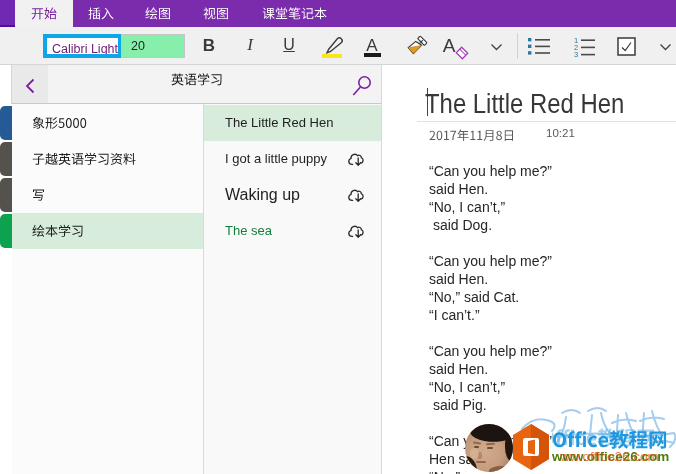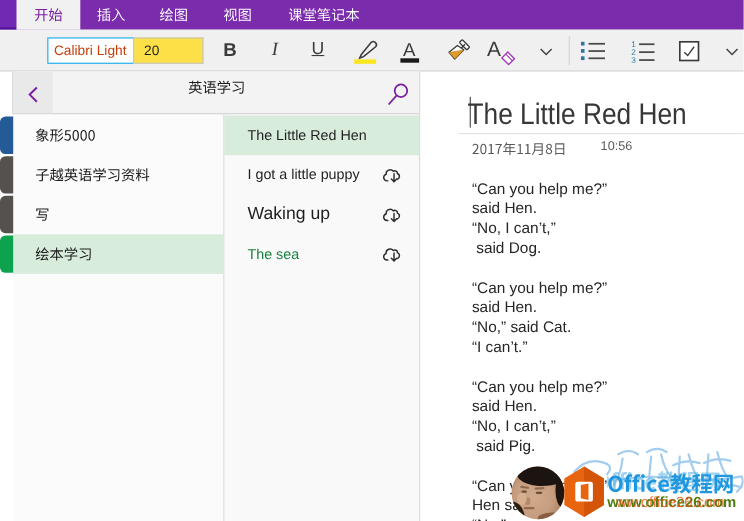--- a/index.html
+++ b/index.html
@@ -12,22 +12,22 @@
 <svg style="position:absolute;left:145.4px;top:5px;" width="28" height="22" viewBox="0 0 28 22">
     <path d="M0.5 12.6L0.7 13.6C1.8 13.1 3.3 12.6 4.7 12.0L4.5 11.2C3.0 11.8 1.5 12.3 0.5 12.6ZM6.2 6.7L6.2 7.6L10.7 7.6L10.7 6.7ZM0.7 7.8C0.9 7.7 1.2 7.6 2.6 7.5C2.1 8.3 1.6 8.9 1.4 9.1C1.1 9.6 0.8 10.0 0.5 10.0C0.6 10.3 0.8 10.7 0.8 10.9C1.1 10.8 1.5 10.6 4.5 9.8C4.5 9.6 4.4 9.3 4.5 9.0L2.2 9.5C3.1 8.4 4.0 7.0 4.7 5.6L3.8 5.1C3.6 5.6 3.3 6.1 3.1 6.6L1.7 6.7C2.4 5.6 3.1 4.1 3.6 2.7L2.7 2.3C2.2 3.9 1.4 5.6 1.1 6.1C0.8 6.5 0.6 6.8 0.4 6.9C0.5 7.1 0.7 7.6 0.7 7.8ZM5.1 14.1C5.4 13.9 6.0 13.8 10.8 13.3C11.0 13.7 11.2 14.1 11.3 14.4L12.1 13.9C11.8 13.1 10.9 11.8 10.1 10.8L9.3 11.1C9.7 11.6 10.0 12.1 10.3 12.5L6.6 12.9C7.1 12.0 7.9 10.7 8.4 9.9L11.9 9.9L11.9 9.0L5.1 9.0L5.1 9.9L7.3 9.9C6.8 10.7 5.8 12.4 5.6 12.7C5.3 13.0 5.0 13.1 4.8 13.1C4.9 13.3 5.0 13.8 5.1 14.1ZM8.3 2.3C7.5 4.1 6.1 5.7 4.6 6.7C4.7 6.9 5.0 7.4 5.1 7.6C6.4 6.7 7.6 5.4 8.4 4.0C9.4 5.2 10.7 6.6 11.9 7.4C12.0 7.2 12.2 6.7 12.4 6.5C11.2 5.7 9.7 4.4 8.9 3.1L9.2 2.6ZM17.9 9.7C18.9 9.9 20.2 10.3 21.0 10.7L21.4 10.1C20.6 9.7 19.3 9.3 18.3 9.1ZM16.6 11.3C18.4 11.5 20.6 12.1 21.9 12.5L22.3 11.8C21.0 11.4 18.8 10.9 17.0 10.7ZM14.1 3.0L14.1 14.3L15.0 14.3L15.0 13.8L23.9 13.8L23.9 14.3L24.9 14.3L24.9 3.0ZM15.0 12.9L15.0 3.8L23.9 3.8L23.9 12.9ZM18.4 4.1C17.7 5.2 16.6 6.2 15.5 6.8C15.7 7.0 16.0 7.3 16.2 7.4C16.6 7.2 17.0 6.9 17.4 6.5C17.8 6.9 18.3 7.3 18.8 7.7C17.7 8.2 16.4 8.6 15.3 8.8C15.4 9.0 15.6 9.4 15.7 9.6C17.0 9.3 18.4 8.8 19.6 8.2C20.7 8.7 21.9 9.2 23.2 9.5C23.3 9.2 23.5 8.9 23.7 8.7C22.6 8.5 21.4 8.2 20.4 7.7C21.4 7.0 22.2 6.3 22.7 5.4L22.2 5.1L22.0 5.1L18.7 5.1C18.9 4.9 19.0 4.6 19.2 4.4ZM17.9 6.0L18.0 5.9L21.4 5.9C20.9 6.4 20.3 6.9 19.6 7.3C18.9 6.9 18.3 6.4 17.9 6.0Z" fill="#fff"></path>
   </svg>
 <svg style="position:absolute;left:203.0px;top:5px;" width="28" height="22" viewBox="0 0 28 22">
     <path d="M5.8 3.0L5.8 9.9L6.8 9.9L6.8 3.9L10.8 3.9L10.8 9.9L11.8 9.9L11.8 3.0ZM2.0 2.8C2.5 3.4 3.0 4.1 3.2 4.6L4.0 4.0C3.8 3.6 3.2 2.9 2.7 2.4ZM8.3 4.9L8.3 7.4C8.3 9.4 7.9 11.9 4.6 13.6C4.8 13.8 5.1 14.1 5.2 14.4C7.2 13.3 8.2 11.9 8.7 10.5L8.7 13.0C8.7 13.9 9.1 14.1 10.0 14.1L11.1 14.1C12.3 14.1 12.4 13.6 12.5 11.6C12.3 11.5 12.0 11.4 11.7 11.2C11.7 13.1 11.6 13.4 11.2 13.4L10.1 13.4C9.7 13.4 9.6 13.3 9.6 12.9L9.6 9.7L9.0 9.7C9.2 8.9 9.2 8.1 9.2 7.4L9.2 4.9ZM0.8 4.6L0.8 5.5L4.0 5.5C3.2 7.2 1.8 8.8 0.5 9.7C0.7 9.9 0.9 10.4 1.0 10.6C1.5 10.3 2.0 9.8 2.5 9.3L2.5 14.3L3.4 14.3L3.4 8.7C3.8 9.3 4.4 10.1 4.7 10.5L5.3 9.7C5.0 9.4 4.1 8.3 3.6 7.8C4.3 6.9 4.8 5.9 5.2 4.9L4.6 4.6L4.5 4.6ZM17.9 9.7C18.9 9.9 20.2 10.3 21.0 10.7L21.4 10.1C20.6 9.7 19.3 9.3 18.3 9.1ZM16.6 11.3C18.4 11.5 20.6 12.1 21.9 12.5L22.3 11.8C21.0 11.4 18.8 10.9 17.0 10.7ZM14.1 3.0L14.1 14.3L15.0 14.3L15.0 13.8L23.9 13.8L23.9 14.3L24.9 14.3L24.9 3.0ZM15.0 12.9L15.0 3.8L23.9 3.8L23.9 12.9ZM18.4 4.1C17.7 5.2 16.6 6.2 15.5 6.8C15.7 7.0 16.0 7.3 16.2 7.4C16.6 7.2 17.0 6.9 17.4 6.5C17.8 6.9 18.3 7.3 18.8 7.7C17.7 8.2 16.4 8.6 15.3 8.8C15.4 9.0 15.6 9.4 15.7 9.6C17.0 9.3 18.4 8.8 19.6 8.2C20.7 8.7 21.9 9.2 23.2 9.5C23.3 9.2 23.5 8.9 23.7 8.7C22.6 8.5 21.4 8.2 20.4 7.7C21.4 7.0 22.2 6.3 22.7 5.4L22.2 5.1L22.0 5.1L18.7 5.1C18.9 4.9 19.0 4.6 19.2 4.4ZM17.9 6.0L18.0 5.9L21.4 5.9C20.9 6.4 20.3 6.9 19.6 7.3C18.9 6.9 18.3 6.4 17.9 6.0Z" fill="#fff"></path>
   </svg>
 <svg style="position:absolute;left:261.5px;top:5px;" width="67" height="22" viewBox="0 0 67 22">
     <path d="M1.3 3.2C1.9 3.8 2.7 4.7 3.1 5.2L3.8 4.5C3.4 4.0 2.6 3.2 1.9 2.6ZM0.6 6.4L0.6 7.3L2.4 7.3L2.4 11.8C2.4 12.4 1.9 12.9 1.7 13.2C1.9 13.3 2.2 13.6 2.3 13.8C2.5 13.6 2.8 13.3 4.9 11.5C4.8 11.3 4.7 10.9 4.5 10.7L3.3 11.7L3.3 6.4ZM5.1 2.9L5.1 8.0L7.9 8.0L7.9 9.1L4.4 9.1L4.4 10.0L7.4 10.0C6.6 11.3 5.2 12.5 4.0 13.1C4.2 13.3 4.4 13.6 4.6 13.8C5.8 13.1 7.1 11.9 7.9 10.5L7.9 14.3L8.9 14.3L8.9 10.5C9.7 11.8 10.9 13.0 12.0 13.7C12.1 13.5 12.4 13.1 12.6 12.9C11.6 12.3 10.3 11.2 9.5 10.0L12.4 10.0L12.4 9.1L8.9 9.1L8.9 8.0L11.6 8.0L11.6 2.9ZM6.0 5.9L8.0 5.9L8.0 7.2L6.0 7.2ZM8.9 5.9L10.7 5.9L10.7 7.2L8.9 7.2ZM6.0 3.7L8.0 3.7L8.0 5.1L6.0 5.1ZM8.9 3.7L10.7 3.7L10.7 5.1L8.9 5.1ZM16.8 7.2L22.2 7.2L22.2 8.6L16.8 8.6ZM15.9 6.4L15.9 9.4L19.0 9.4L19.0 10.7L15.0 10.7L15.0 11.5L19.0 11.5L19.0 13.1L13.9 13.1L13.9 14.0L25.2 14.0L25.2 13.1L20.0 13.1L20.0 11.5L24.2 11.5L24.2 10.7L20.0 10.7L20.0 9.4L23.1 9.4L23.1 6.4ZM23.0 2.5C22.7 3.0 22.2 3.8 21.8 4.3L22.4 4.5L20.0 4.5L20.0 2.4L19.0 2.4L19.0 4.5L16.7 4.5L17.2 4.3C17.0 3.8 16.5 3.1 16.0 2.5L15.1 2.9C15.5 3.4 16.0 4.0 16.2 4.5L13.9 4.5L13.9 7.3L14.8 7.3L14.8 5.3L24.2 5.3L24.2 7.3L25.1 7.3L25.1 4.5L22.7 4.5C23.1 4.0 23.6 3.4 24.0 2.8ZM26.8 11.2L26.8 12.1L31.5 11.7L31.5 12.7C31.5 13.9 31.9 14.2 33.4 14.2C33.7 14.2 36.0 14.2 36.4 14.2C37.6 14.2 37.9 13.8 38.1 12.3C37.8 12.2 37.4 12.1 37.2 11.9C37.1 13.1 37.0 13.4 36.3 13.4C35.8 13.4 33.9 13.4 33.5 13.4C32.7 13.4 32.5 13.2 32.5 12.7L32.5 11.6L38.3 11.1L38.2 10.3L32.5 10.7L32.5 9.4L37.1 9.0L37.0 8.2L32.5 8.6L32.5 7.4C34.2 7.2 35.8 6.9 37.0 6.6L36.5 5.9C34.4 6.4 30.8 6.8 27.7 7.0C27.7 7.2 27.9 7.5 27.9 7.8C29.1 7.7 30.3 7.6 31.5 7.5L31.5 8.6L27.4 9.0L27.5 9.8L31.5 9.5L31.5 10.8ZM28.4 2.3C28.0 3.6 27.3 4.9 26.5 5.8C26.7 5.9 27.1 6.2 27.3 6.3C27.7 5.8 28.1 5.2 28.5 4.4L29.2 4.4C29.5 5.1 29.9 5.8 30.0 6.3L30.9 5.9C30.7 5.5 30.5 5.0 30.2 4.4L32.2 4.4L32.2 3.6L28.9 3.6C29.1 3.3 29.2 2.9 29.3 2.5ZM33.5 2.3C33.1 3.6 32.4 4.8 31.6 5.6C31.8 5.7 32.2 6.0 32.4 6.2C32.9 5.7 33.3 5.1 33.7 4.4L34.6 4.4C34.9 4.9 35.2 5.5 35.3 5.9L36.2 5.6C36.0 5.3 35.8 4.9 35.6 4.4L38.2 4.4L38.2 3.6L34.1 3.6C34.2 3.3 34.3 2.9 34.5 2.5ZM40.6 3.3C41.3 3.9 42.2 4.8 42.6 5.4L43.4 4.7C42.9 4.2 42.0 3.3 41.3 2.7ZM41.6 14.1L41.6 14.1C41.8 13.8 42.1 13.6 44.3 12.0C44.2 11.8 44.1 11.4 44.0 11.2L42.6 12.1L42.6 6.5L39.6 6.5L39.6 7.4L41.7 7.4L41.7 12.1C41.7 12.7 41.3 13.2 41.0 13.4C41.2 13.5 41.5 13.9 41.6 14.1ZM44.4 3.3L44.4 4.3L49.6 4.3L49.6 7.6L44.7 7.6L44.7 12.6C44.7 13.8 45.2 14.1 46.6 14.1C46.9 14.1 49.3 14.1 49.6 14.1C51.0 14.1 51.4 13.6 51.5 11.4C51.2 11.4 50.8 11.2 50.6 11.0C50.5 12.9 50.4 13.2 49.6 13.2C49.0 13.2 47.1 13.2 46.7 13.2C45.9 13.2 45.7 13.1 45.7 12.6L45.7 8.5L49.6 8.5L49.6 9.2L50.6 9.2L50.6 3.3ZM58.0 2.4L58.0 5.1L52.8 5.1L52.8 6.1L56.8 6.1C55.8 8.3 54.2 10.4 52.5 11.5C52.7 11.7 53.0 12.0 53.2 12.3C55.1 11.0 56.8 8.7 57.8 6.1L58.0 6.1L58.0 10.9L54.9 10.9L54.9 11.9L58.0 11.9L58.0 14.3L59.0 14.3L59.0 11.9L62.0 11.9L62.0 10.9L59.0 10.9L59.0 6.1L59.2 6.1C60.2 8.7 61.9 11.0 63.8 12.2C64.0 12.0 64.3 11.6 64.5 11.4C62.7 10.4 61.1 8.3 60.2 6.1L64.2 6.1L64.2 5.1L59.0 5.1L59.0 2.4Z" fill="#fff"></path>
   </svg>
 <div class="a" style="left:0;top:27px;width:676px;height:38px;background:#f1f0f1;border-bottom:1px solid #d5d5d5"></div>
-<div class="a" style="left:43px;top:34px;width:79px;height:24px;background:#fff;border:1px solid #0ea5e9;font-size:12.5px;color:#c2410c;line-height:22px;padding-left:5px;white-space:nowrap;overflow:hidden">Calibri Light</div>
-<div class="a" style="left:121px;top:34px;width:64px;height:24px;background:#fde047;border:1px solid #c5c5c5;font-size:12.5px;color:#1f1f1f;line-height:22px;padding-left:9px">20</div>
+<div class="a" style="left:43px;top:34px;width:79px;height:24px;background:#fff;border:4px solid #0ea5e9;font-size:12.5px;color:#701a75;line-height:22px;padding-left:5px;white-space:nowrap;overflow:hidden">Calibri Light</div>
+<div class="a" style="left:121px;top:34px;width:64px;height:24px;background:#86efac;border:1px solid #c5c5c5;font-size:12.5px;color:#1f1f1f;line-height:22px;padding-left:9px">20</div>
 <div class="a" style="left:201px;top:36px;width:16px;text-align:center;font-size:17px;font-weight:bold;color:#3a3a3a">B</div>
 <div class="a" style="left:242px;top:35px;width:16px;text-align:center;font-size:17px;font-style:italic;font-family:'Liberation Serif',serif;color:#3a3a3a">I</div>
 <div class="a" style="left:281px;top:36px;width:16px;text-align:center;font-size:16px;text-decoration:underline;color:#3a3a3a">U</div>
 <svg class="a" style="left:320px;top:34px" width="26" height="26" viewBox="0 0 26 26">
     <path d="M8.5 15.5 L17.5 4.5 Q19.5 2.8 21.3 4.7 Q23.2 6.5 21.5 8.5 L10.5 17.5 L7 18.8 Z" fill="none" stroke="#3a3a3a" stroke-width="1.4"></path>
     <rect x="2" y="20" width="20" height="4" fill="#f8e71c"></rect>
   </svg>
 <div class="a" style="left:363px;top:36px;width:18px;text-align:center;font-size:17px;color:#3a3a3a">A</div>
 <div class="a" style="left:364px;top:53px;width:17px;height:4px;background:#1a1a1a"></div>
 <svg class="a" style="left:405px;top:34px" width="24" height="24" viewBox="0 0 24 24">
@@ -119,21 +119,21 @@
 <svg class="a" style="left:347px;top:223px" width="18" height="17" viewBox="0 0 18 17">
     <path d="M5.6 13.4 L5 13.4 Q2.1 13.3 1.8 10.6 Q1.7 8.2 4 7.5 Q3.7 4.6 6.3 3.6 Q8.9 2.6 10.6 4.7 Q11.7 3.8 13.1 4.5 Q14.5 5.2 14.3 6.7 Q16.3 7.5 16.1 9.6 Q15.9 11.6 14 12.1" fill="none" stroke="#2b2b2b" stroke-width="1.3" stroke-linecap="round"></path>
     <path d="M11.2 7 L11.2 14.1 M8.8 11.8 L11.2 14.3 L13.6 11.8" fill="none" stroke="#2b2b2b" stroke-width="1.3" stroke-linecap="round" stroke-linejoin="round"></path>
   </svg>
 <div class="a" style="left:427px;top:88px;width:1px;height:28px;background:#444"></div>
 <div class="a" style="left:425px;top:91px;font-size:27px;color:#373737;line-height:27px;white-space:nowrap;transform-origin:0 0;transform:scaleX(0.885)">The Little Red Hen</div>
 <div class="a" style="left:417px;top:121px;width:259px;height:1px;background:#e2e2e2"></div>
 <svg style="position:absolute;left:429px;top:128px;" width="89" height="17" viewBox="0 0 89 17">
     <path d="M0.6 12.0L6.3 12.0L6.3 11.0L3.8 11.0C3.3 11.0 2.8 11.1 2.3 11.1C4.4 9.1 5.9 7.2 5.9 5.4C5.9 3.7 4.8 2.7 3.2 2.7C2.0 2.7 1.2 3.2 0.5 4.0L1.2 4.7C1.7 4.0 2.3 3.6 3.1 3.6C4.2 3.6 4.8 4.4 4.8 5.4C4.8 7.0 3.4 8.8 0.6 11.3ZM10.4 12.2C12.2 12.2 13.3 10.6 13.3 7.4C13.3 4.2 12.2 2.7 10.4 2.7C8.7 2.7 7.6 4.2 7.6 7.4C7.6 10.6 8.7 12.2 10.4 12.2ZM10.4 11.2C9.4 11.2 8.7 10.1 8.7 7.4C8.7 4.7 9.4 3.6 10.4 3.6C11.4 3.6 12.2 4.7 12.2 7.4C12.2 10.1 11.4 11.2 10.4 11.2ZM15.0 12.0L20.0 12.0L20.0 11.1L18.2 11.1L18.2 2.8L17.3 2.8C16.8 3.1 16.2 3.3 15.4 3.5L15.4 4.2L17.0 4.2L17.0 11.1L15.0 11.1ZM23.3 12.0L24.5 12.0C24.6 8.4 25.0 6.3 27.2 3.5L27.2 2.8L21.4 2.8L21.4 3.8L25.9 3.8C24.1 6.3 23.4 8.5 23.3 12.0ZM28.4 9.2L28.4 10.1L34.1 10.1L34.1 13.0L35.1 13.0L35.1 10.1L39.7 10.1L39.7 9.2L35.1 9.2L35.1 6.7L38.8 6.7L38.8 5.8L35.1 5.8L35.1 3.9L39.1 3.9L39.1 3.0L31.6 3.0C31.8 2.6 32.0 2.1 32.2 1.7L31.2 1.4C30.6 3.2 29.6 4.8 28.4 5.8C28.6 5.9 29.0 6.2 29.2 6.4C29.9 5.8 30.5 4.9 31.1 3.9L34.1 3.9L34.1 5.8L30.4 5.8L30.4 9.2ZM31.4 9.2L31.4 6.7L34.1 6.7L34.1 9.2ZM41.4 12.0L46.4 12.0L46.4 11.1L44.5 11.1L44.5 2.8L43.7 2.8C43.2 3.1 42.6 3.3 41.8 3.5L41.8 4.2L43.4 4.2L43.4 11.1L41.4 11.1ZM48.3 12.0L53.3 12.0L53.3 11.1L51.5 11.1L51.5 2.8L50.6 2.8C50.1 3.1 49.5 3.3 48.7 3.5L48.7 4.2L50.3 4.2L50.3 11.1L48.3 11.1ZM56.7 2.2L56.7 6.0C56.7 8.0 56.5 10.6 54.5 12.3C54.7 12.5 55.1 12.8 55.2 13.0C56.4 11.9 57.0 10.5 57.4 9.1L63.4 9.1L63.4 11.6C63.4 11.9 63.3 12.0 63.0 12.0C62.7 12.0 61.7 12.0 60.7 12.0C60.8 12.2 61.0 12.7 61.1 12.9C62.4 12.9 63.2 12.9 63.7 12.8C64.2 12.6 64.4 12.3 64.4 11.6L64.4 2.2ZM57.7 3.1L63.4 3.1L63.4 5.2L57.7 5.2ZM57.7 6.1L63.4 6.1L63.4 8.2L57.5 8.2C57.6 7.5 57.7 6.7 57.7 6.1ZM70.1 12.2C71.8 12.2 73.0 11.1 73.0 9.8C73.0 8.5 72.2 7.8 71.5 7.4L71.5 7.3C72.0 6.9 72.7 6.1 72.7 5.1C72.7 3.7 71.7 2.7 70.2 2.7C68.7 2.7 67.6 3.6 67.6 5.0C67.6 6.0 68.2 6.7 68.9 7.1L68.9 7.2C68.0 7.6 67.2 8.5 67.2 9.7C67.2 11.1 68.4 12.2 70.1 12.2ZM70.8 7.0C69.7 6.6 68.7 6.1 68.7 5.0C68.7 4.1 69.3 3.5 70.1 3.5C71.1 3.5 71.7 4.3 71.7 5.2C71.7 5.8 71.4 6.5 70.8 7.0ZM70.1 11.3C69.0 11.3 68.2 10.6 68.2 9.6C68.2 8.8 68.7 8.0 69.5 7.5C70.8 8.1 71.9 8.5 71.9 9.8C71.9 10.7 71.2 11.3 70.1 11.3ZM76.7 7.6L83.0 7.6L83.0 11.1L76.7 11.1ZM76.7 6.7L76.7 3.3L83.0 3.3L83.0 6.7ZM75.8 2.3L75.8 12.9L76.7 12.9L76.7 12.1L83.0 12.1L83.0 12.8L84.0 12.8L84.0 2.3Z" fill="#5a5a5a"></path>
   </svg>
-<div class="a" style="left:546px;top:127px;font-size:11.5px;color:#5a5a5a">10:56</div>
+<div class="a" style="left:546px;top:127px;font-size:11.5px;color:#5a5a5a">10:21</div>
 <div class="a" style="left:429px;top:162px;width:250px;font-size:14px;line-height:18px;color:#262626;white-space:pre-line">“Can you help me?”
 said Hen.
 “No, I can’t,”
 &nbsp;said Dog.
 
 “Can you help me?”
 said Hen.
 “No,” said Cat.
 “I can’t.”
 

